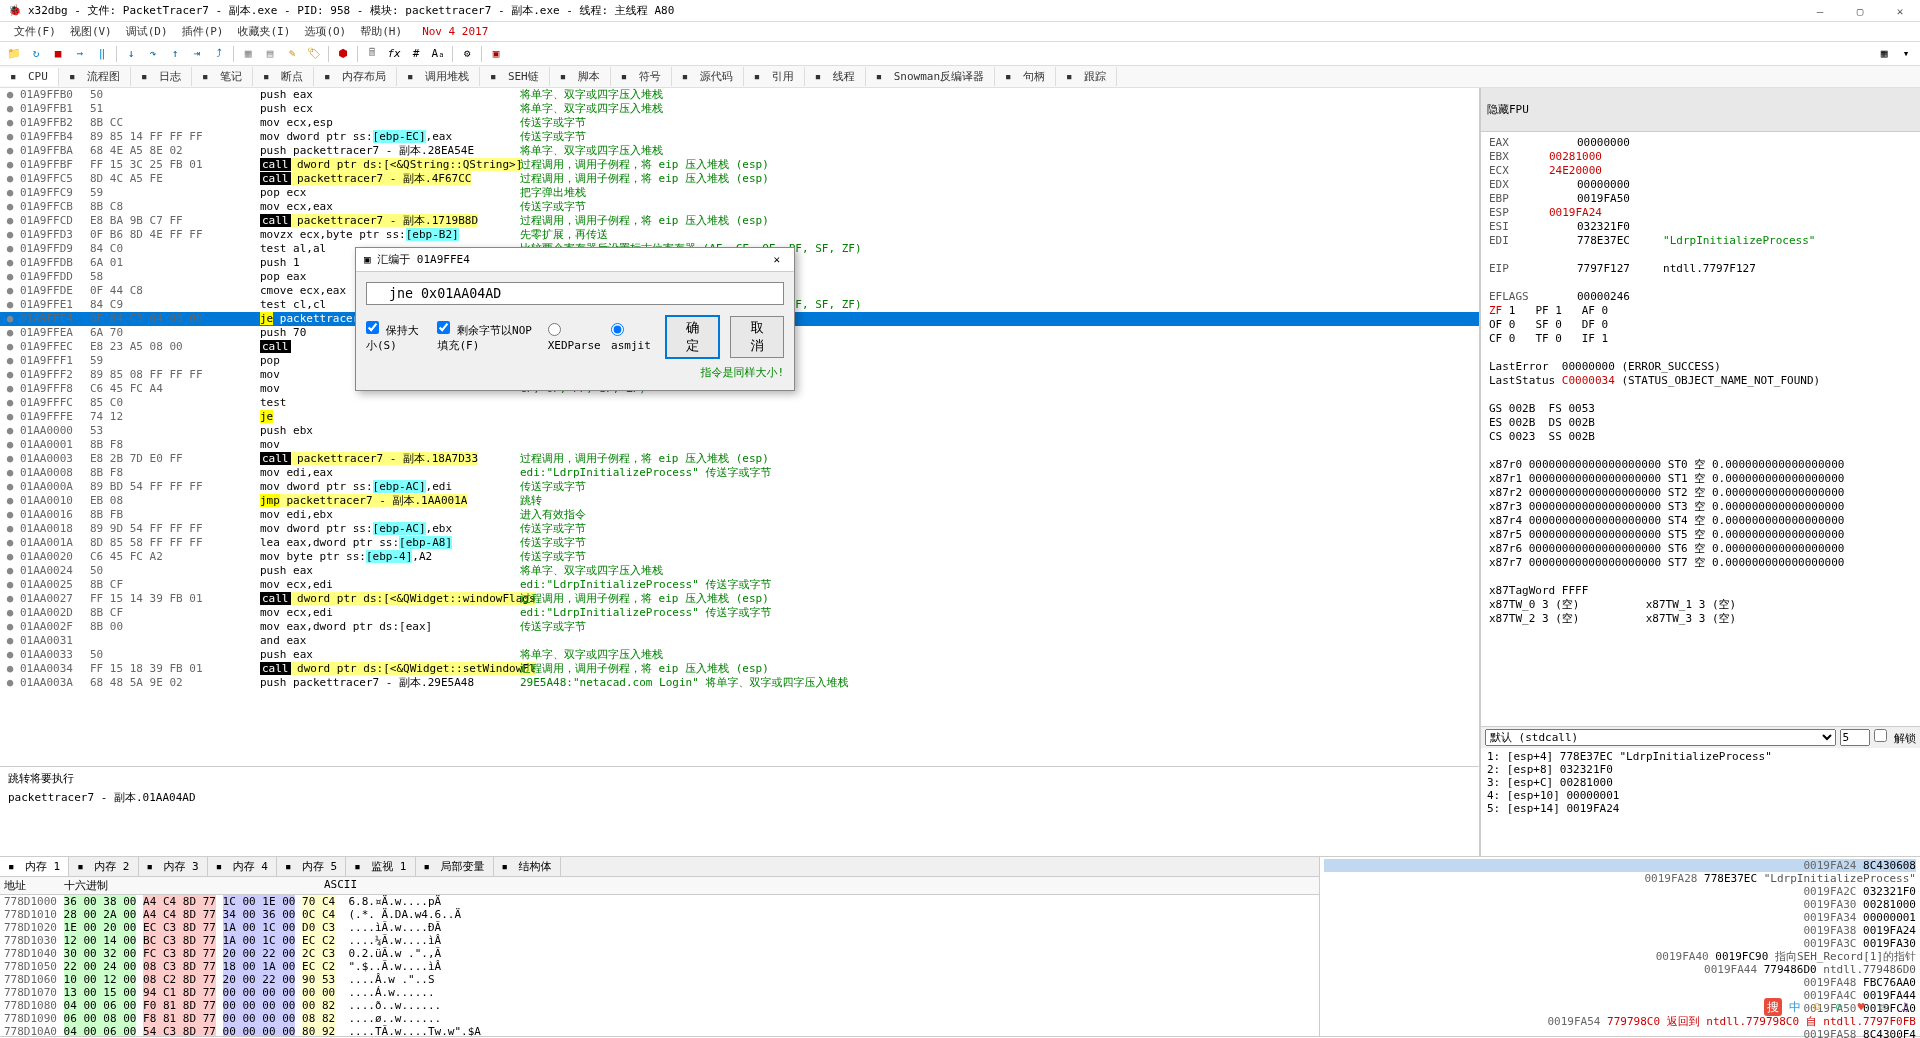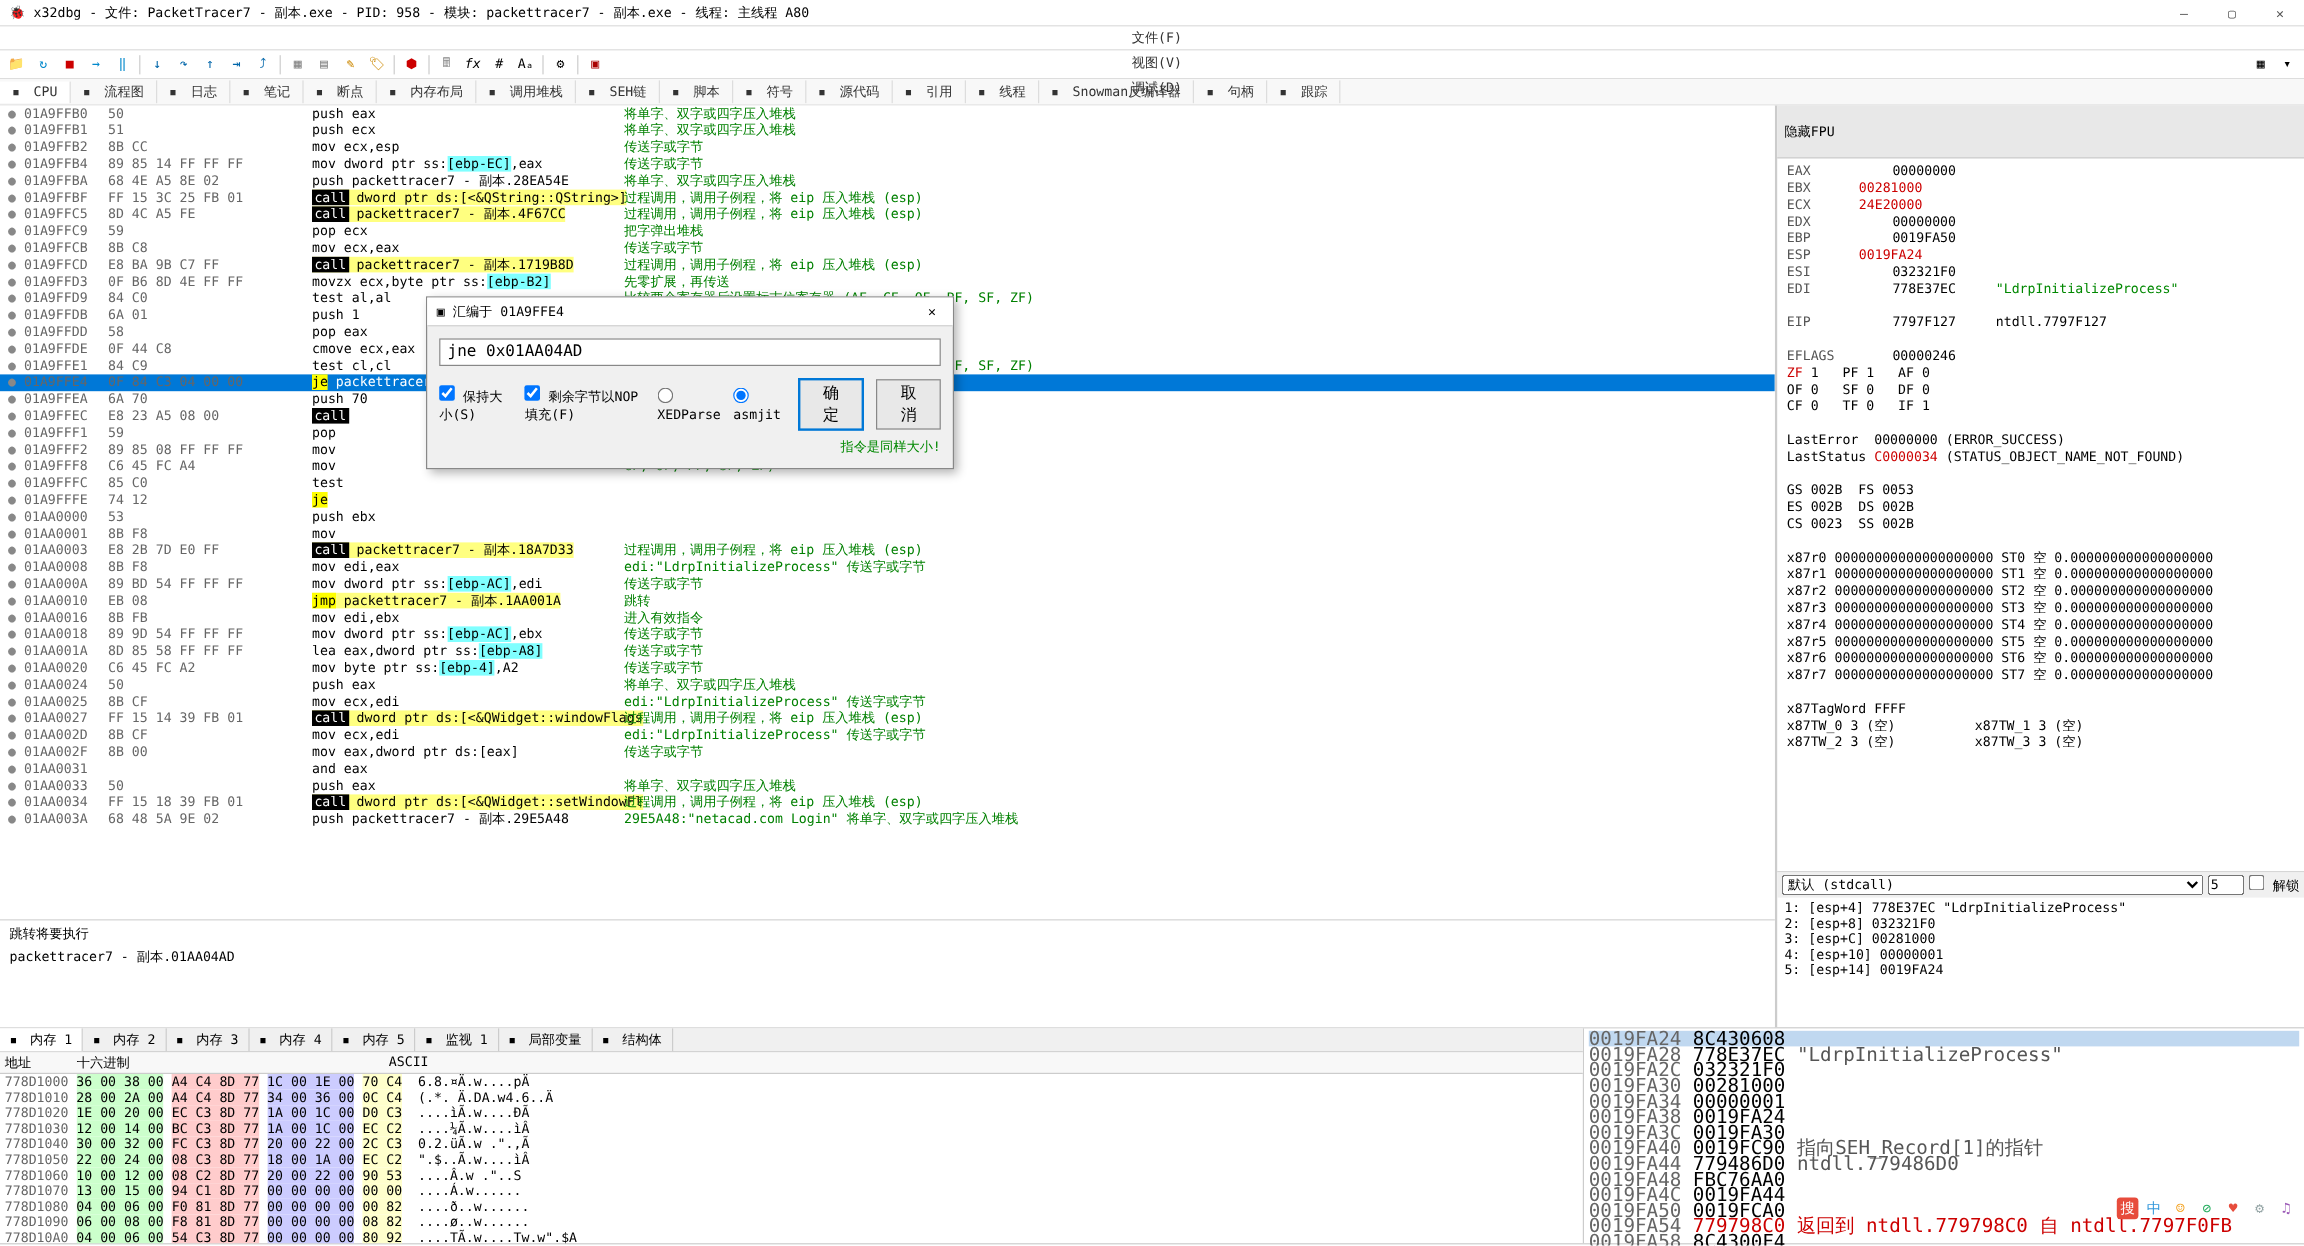--- a/index.html
+++ b/index.html
@@ -2,21 +2,21 @@
 <html><head>
 <meta charset="utf-8">
 <style>
 * { margin:0; padding:0; box-sizing:border-box; font-family:"Microsoft YaHei",Consolas,monospace; }
 body { background:#fff; font-size:11px; overflow:hidden; width:1920px; height:1038px; position:relative; }
 .titlebar { height:22px; background:#fff; display:flex; align-items:center; padding:0 8px; border-bottom:1px solid #ddd; }
 .titlebar .icon { width:14px; height:14px; margin-right:6px; }
 .titlebar-text { color:#000; font-size:11px; }
 .win-controls { position:absolute; right:0; top:0; display:flex; }
 .win-btn { width:40px; height:22px; display:flex; align-items:center; justify-content:center; color:#555; }
-.menubar { height:20px; display:flex; padding-left:8px; border-bottom:1px solid #ddd; align-items:center; gap:2px;flex-direction:column; }
+.menubar { height:20px; display:flex; padding-left:8px; border-bottom:1px solid #ddd; align-items:center; gap:2px; }
 .menu-item { padding:2px 6px; color:#333; cursor:default; }
 .menu-date { margin-left:12px; color:#c00; }
 .toolbar1 { height:24px; display:flex; align-items:center; padding:0 4px; gap:2px; border-bottom:1px solid #ddd; }
 .tb-btn { width:20px; height:20px; display:flex; align-items:center; justify-content:center; border-radius:2px; }
 .sep { width:1px; height:16px; background:#ccc; margin:0 2px; }
 .toolbar2 { height:22px; display:flex; align-items:center; border-bottom:1px solid #e0e0e0; background:#f8f8f8; }
 .tab2 { display:flex; align-items:center; padding:2px 10px; gap:4px; border-right:1px solid #ddd; color:#333; }
 .tab2.active { background:#fff; }
 .ico { width:14px; height:14px; display:inline-block; }
 .main { display:flex; height:calc(100% - 270px); }
@@ -47,32 +47,32 @@
 .stack-body { flex:1; padding:2px 6px; font-family:Consolas,monospace; font-size:11px; line-height:13px; overflow:hidden; }
 .bottom { height:180px; display:flex; border-top:1px solid #ccc; }
 .bottom-left { flex:1; display:flex; flex-direction:column; border-right:1px solid #ccc; }
 .mem-tabs { display:flex; background:#f0f0f0; border-bottom:1px solid #ccc; }
 .mem-tab { padding:2px 8px; border-right:1px solid #ccc; display:flex; align-items:center; gap:3px; }
 .mem-tab.active { background:#fff; }
 .mem-hdr { display:flex; background:#f8f8f8; border-bottom:1px solid #ccc; padding:1px 4px; font-family:Consolas,monospace; }
 .mem-body { flex:1; overflow:hidden; font-family:Consolas,monospace; font-size:11px; line-height:13px; padding:0 4px; }
 .mem-row { white-space:pre; }
 .hex-g0{background:#cfc;} .hex-g1{background:#fcc;} .hex-g2{background:#ccf;} .hex-g3{background:#ffc;}
-.bottom-right { width:600px; display:flex; font-family:Consolas,monospace; font-size:16px; line-height:13px; }
+.bottom-right { width:600px; display:flex; font-family:Consolas,monospace; font-size:11px; line-height:13px;text-align:right; }
 .stk-col { padding:2px 4px; }
 .stk-addr { color:#666; }
 .stk-val { color:#000; }
 .stk-sel { background:#c0d8f0; }
 .cmdbar { height:20px; border-top:1px solid #ccc; display:flex; align-items:center; padding:0 6px; }
 
 .dialog { position:absolute; left:355px; top:247px; width:440px; background:#f0f0f0; border:1px solid #888; box-shadow:3px 3px 8px rgba(0,0,0,0.3); z-index:100; }
 .dlg-title { background:#fff; padding:4px 8px; display:flex; align-items:center; border-bottom:1px solid #ccc; }
 .dlg-close { margin-left:auto; padding:0 6px; }
 .dlg-body { padding:10px; }
-.dlg-input { width:100%; padding:3px 6px; border:1px solid #888; font-family:Consolas,monospace; background:#fff; }
+.dlg-input { width:100%; padding:3px 22px; border:1px solid #888; font-family:Consolas,monospace; background:#fff; }
 .dlg-row { display:flex; align-items:center; gap:10px; margin-top:10px; font-size:11px; }
 .dlg-btn { padding:2px 16px; border:1px solid #888; background:#e8e8e8; }
 .dlg-btn.primary { border:2px solid #0078d7; }
 .dlg-hint { color:#080; text-align:right; margin-top:6px; }
 .tray { position:absolute; right:6px; bottom:22px; display:flex; gap:4px; align-items:center; }
 .tray-ico { width:18px; height:18px; border-radius:3px; display:flex; align-items:center; justify-content:center; font-size:12px; }
 </style>
 </head>
 <body>
 

